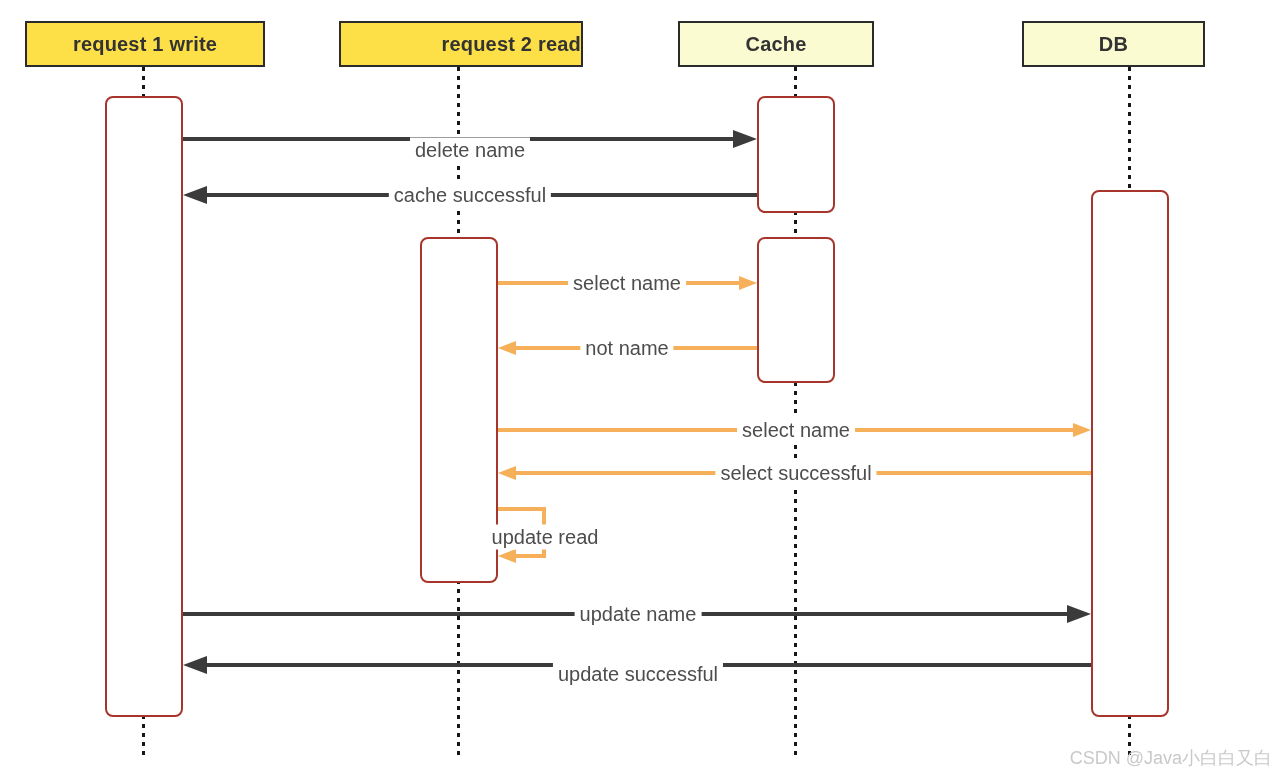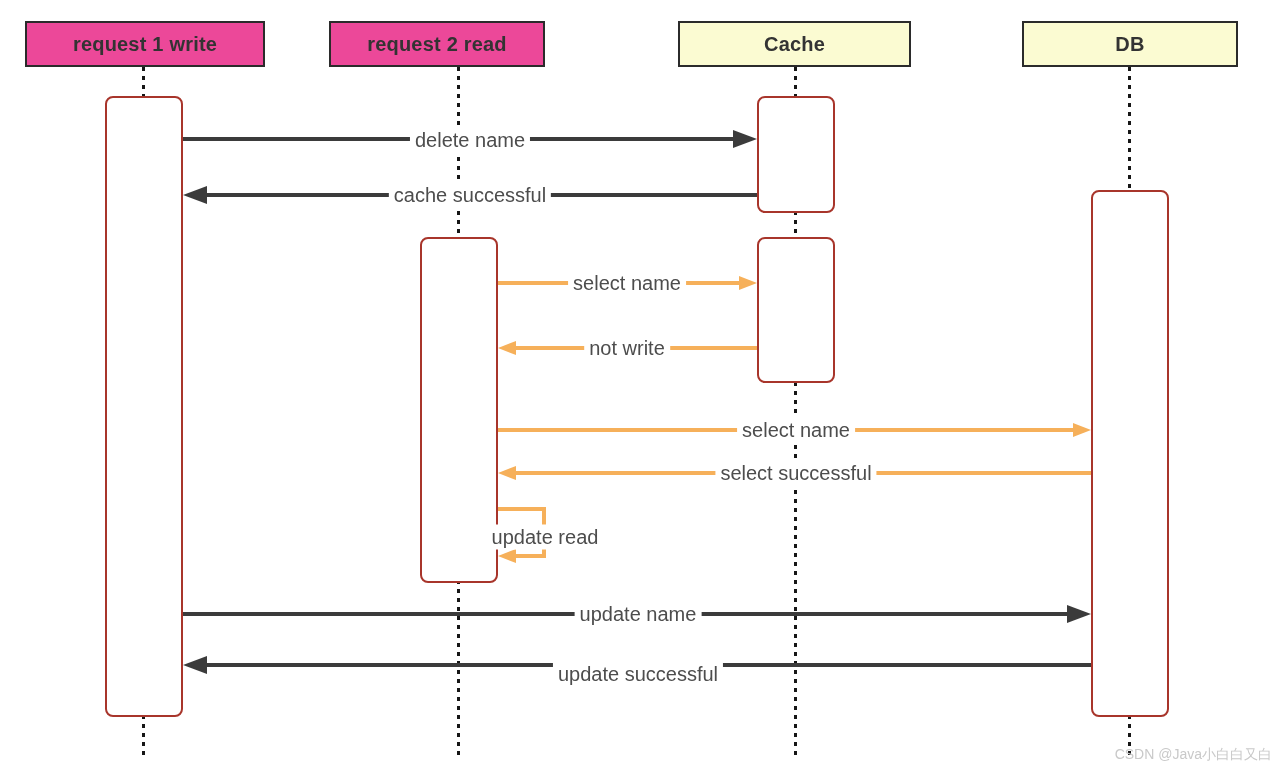--- a/index.html
+++ b/index.html
@@ -13,21 +13,21 @@
     background-image:repeating-linear-gradient(to bottom, #161616 0px, #161616 4px, transparent 4px, transparent 9px);
   }
   
   .bar {
     position:absolute; width:78px; background:#ffffff;
     border:2px solid #a8352b; border-radius:8px; z-index:2;
   }
   
   .participant {
     position:absolute; top:21px; height:46px; z-index:5;
-    border:2px solid #2b2b2b; background:#ec4899;
+    border:2px solid #2b2b2b; background:#fde047;
     display:flex; align-items:center; justify-content:center;
     font-size:20px; font-weight:600; color:#333333; letter-spacing:0.2px;
   }
   .participant.yellow { background:#fbfbd2; }
   
   .mline { position:absolute; height:4px; z-index:3; }
   .mline.black { background:#3b3b3b; }
   .mline.orange { background:#f6b05a; }
   .vline { position:absolute; width:4px; z-index:3; background:#f6b05a; }
   
@@ -38,54 +38,54 @@
   .head.l-orange { border-top:7px solid transparent; border-bottom:7px solid transparent; border-right:18px solid #f6b05a; }
   
   .mlabel {
     position:absolute; z-index:4; transform:translate(-50%,-50%);
     background:#ffffff; padding:1px 5px; white-space:nowrap;
     font-size:20px; color:#4d4d4d;
   }
   
   .watermark {
     position:absolute; right:8px; top:746px; z-index:5;
-    font-size:14px; color:#c9c9c9;
+    font-size:18px; color:#c9c9c9;
   }
 </style>
 </head>
 <body>
 
 <div id="canvas">
 
   <div class="lifeline" style="left:142px;"></div>
   <div class="lifeline" style="left:457px;"></div>
   <div class="lifeline" style="left:794px;"></div>
   <div class="lifeline" style="left:1128px;"></div>
 
   <div class="bar" style="left:105px; top:96px;  height:621px;"></div>
   <div class="bar" style="left:420px; top:237px; height:346px;"></div>
   <div class="bar" style="left:757px; top:96px;  height:117px;"></div>
   <div class="bar" style="left:757px; top:237px; height:146px;"></div>
   <div class="bar" style="left:1091px; top:190px; height:527px;"></div>
 
   <div class="mline black" style="left:183px; top:137px; width:552px;"></div>
   <div class="head r-black" style="left:733px; top:130px;"></div>
-  <span class="mlabel" style="left:470px; top:140px;">delete name</span>
+  <span class="mlabel" style="left:470px; top:150px;">delete name</span>
 
   <div class="head l-black" style="left:183px; top:186px;"></div>
   <div class="mline black" style="left:207px; top:193px; width:550px;"></div>
   <span class="mlabel" style="left:470px; top:195px;">cache successful</span>
 
   <div class="mline orange" style="left:498px; top:281px; width:243px;"></div>
   <div class="head r-orange" style="left:739px; top:276px;"></div>
   <span class="mlabel" style="left:627px; top:283px;">select name</span>
 
   <div class="head l-orange" style="left:498px; top:341px;"></div>
   <div class="mline orange" style="left:516px; top:346px; width:241px;"></div>
-  <span class="mlabel" style="left:627px; top:348px;">not write</span>
+  <span class="mlabel" style="left:627px; top:348px;">not name</span>
 
   <div class="mline orange" style="left:498px; top:428px; width:577px;"></div>
   <div class="head r-orange" style="left:1073px; top:423px;"></div>
   <span class="mlabel" style="left:796px; top:430px;">select name</span>
 
   <div class="head l-orange" style="left:498px; top:466px;"></div>
   <div class="mline orange" style="left:516px; top:471px; width:575px;"></div>
   <span class="mlabel" style="left:796px; top:473px;">select successful</span>
 
   <div class="mline orange" style="left:498px; top:507px; width:48px;"></div>
@@ -98,25 +98,25 @@
   <div class="head r-black" style="left:1067px; top:605px;"></div>
   <span class="mlabel" style="left:638px; top:614px;">update name</span>
 
   <div class="head l-black" style="left:183px; top:656px;"></div>
   <div class="mline black" style="left:207px; top:663px; width:884px;"></div>
   <span class="mlabel" style="left:638px; top:674px;">update successful</span>
 
   <div class="participant" style="left:25px; width:240px;">
     <span>request 1 write</span>
   </div>
-  <div class="participant" style="left:329px; width:216px;">
+  <div class="participant" style="left:339px; width:244px;justify-content:flex-end;">
     <span>request 2 read</span>
   </div>
-  <div class="participant yellow" style="left:678px; width:233px;">
+  <div class="participant yellow" style="left:678px; width:196px;">
     <span>Cache</span>
   </div>
-  <div class="participant yellow" style="left:1022px; width:216px;">
+  <div class="participant yellow" style="left:1022px; width:183px;">
     <span>DB</span>
   </div>
 
   <div class="watermark">CSDN @Java小白白又白</div>
 
 </div>
 
 </body></html>

